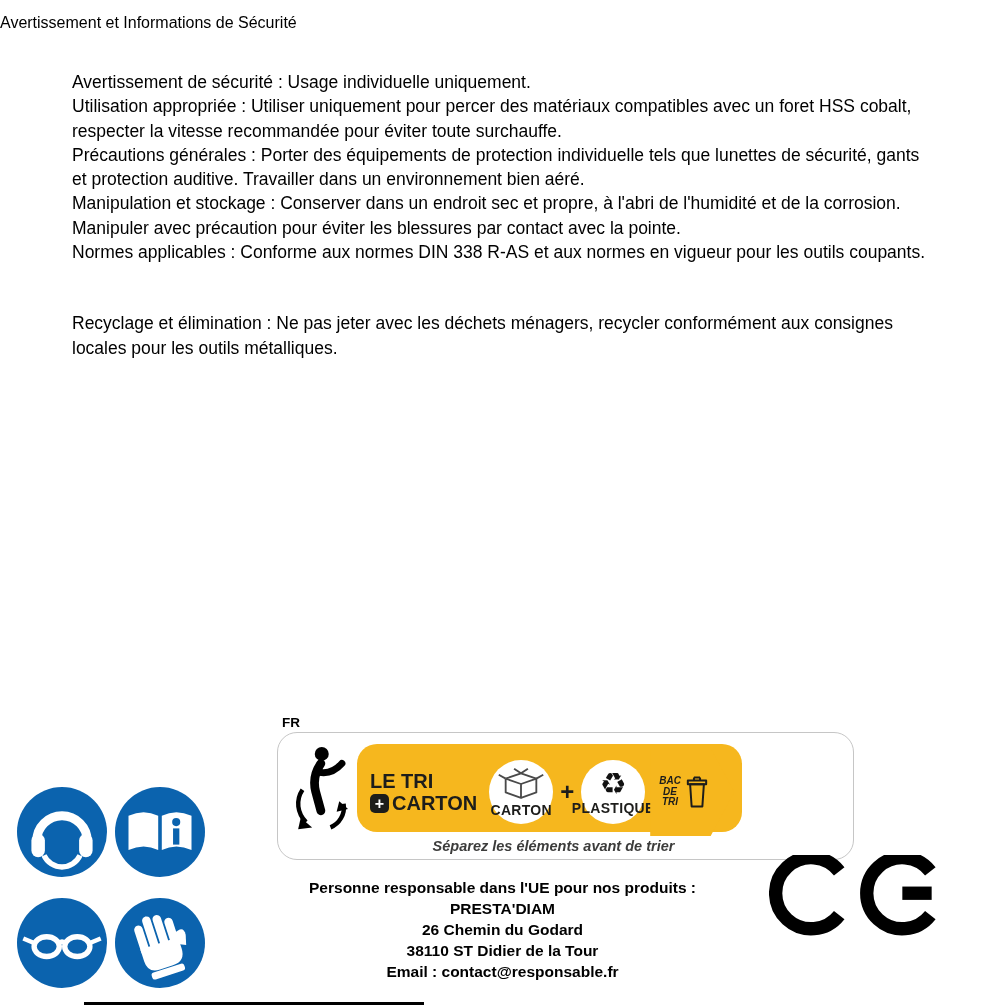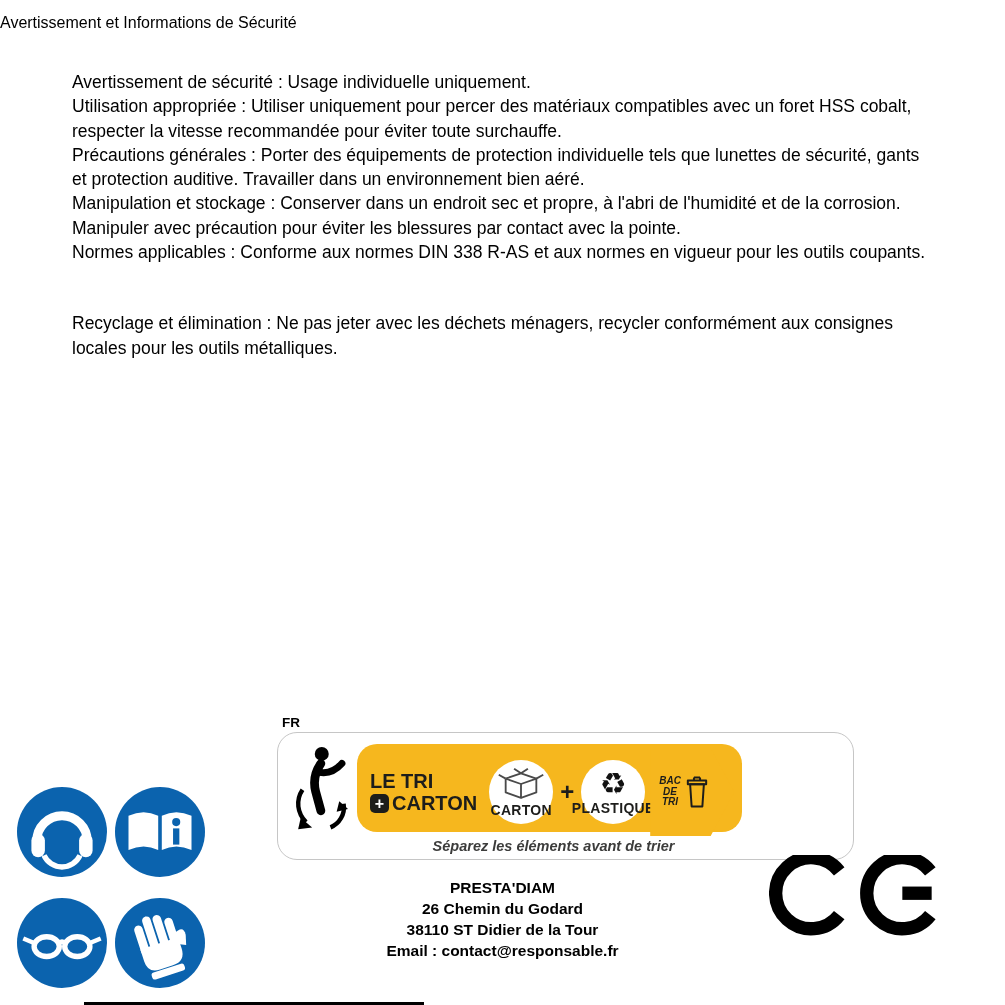--- a/index.html
+++ b/index.html
@@ -229,20 +229,21 @@
               </svg>
             </div>
           </div>
         </div>
 
         <div class="tagline">Séparez les éléments avant de trier</div>
       </div>
     </div>
 
     <div class="address">
+      <div>Personne responsable dans l'UE pour nos produits :</div>
       <div>PRESTA'DIAM</div>
       <div>26 Chemin du Godard</div>
       <div>38110 ST Didier de la Tour</div>
       <div>Email : contact@responsable.fr</div>
     </div>
 
     <svg class="ce" viewBox="0 7 198 96" role="img" aria-label="CE">
       <g fill="none" stroke="#000" stroke-width="15">
         <path d="M79 25.4 A40 40 0 1 0 79 74.6"></path>
         <path d="M181.5 25.4 A40 40 0 1 0 181.5 74.6"></path>

